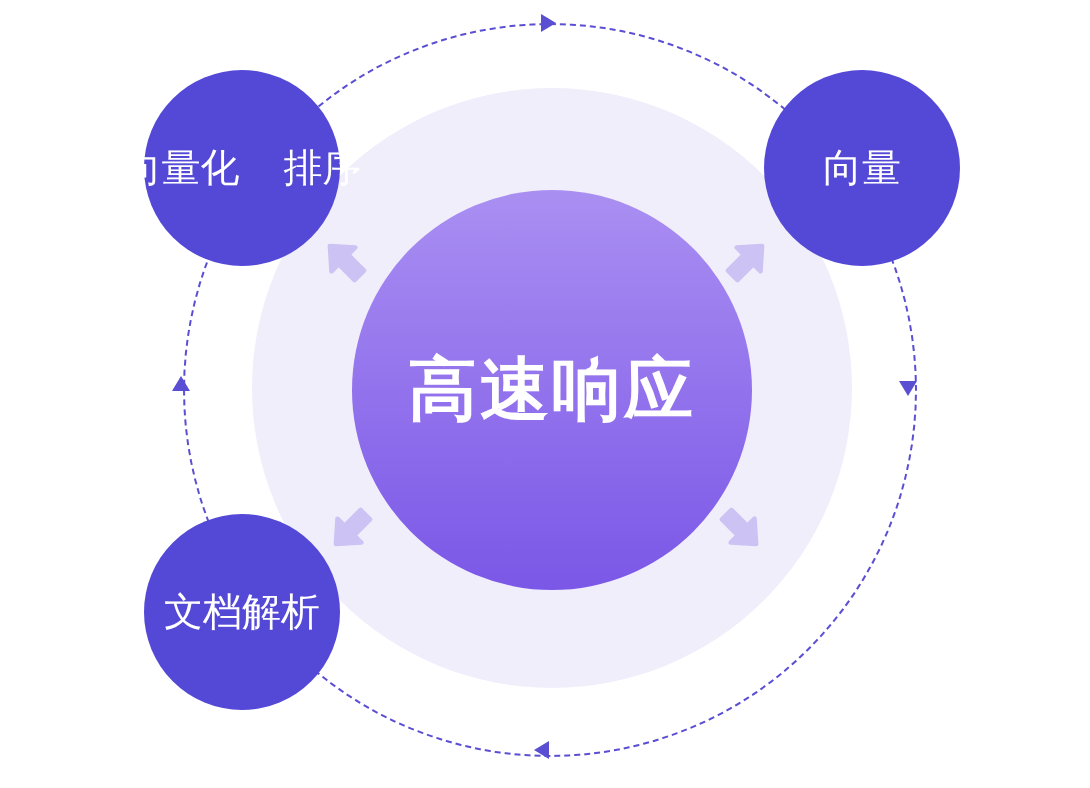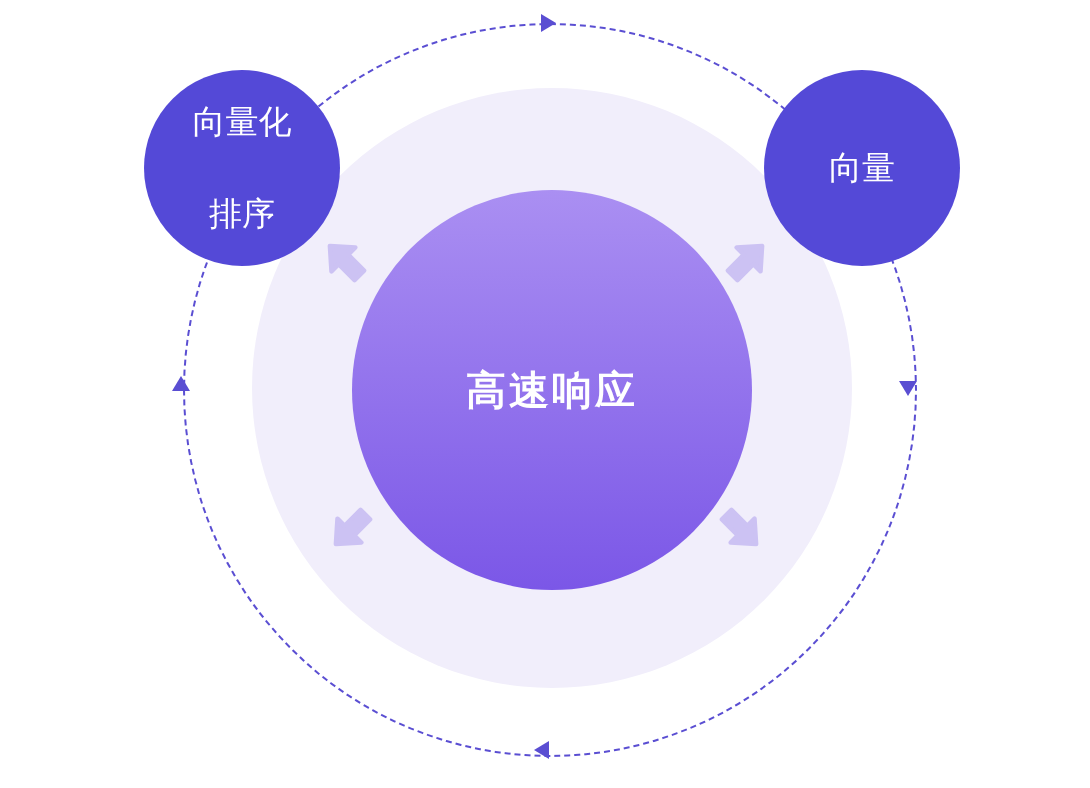--- a/index.html
+++ b/index.html
@@ -81,38 +81,38 @@
     width: 400px;
     height: 400px;
     border-radius: 50%;
     background: linear-gradient(180deg, #aa8ff2 0%, #7b57e7 100%);
     display: flex;
     align-items: center;
     justify-content: center;
   }
   .center-label {
     color: #ffffff;
-    font-size: 40px;
+    font-size: 69px;
     font-weight: 700;
     letter-spacing: 3px;
     white-space: nowrap;
   }
   
   .satellite {
     position: absolute;
     width: 196px;
     height: 196px;
     border-radius: 50%;
     background: #5449d7;
     display: flex;
-    flex-direction: column;
+    flex-direction: row;
     align-items: center;
     justify-content: center;
     color: #ffffff;
-    font-size: 33px;
+    font-size: 39px;
     line-height: 1.45;
     font-weight: 500;
     text-align: center;
     gap: 44px;
   }
   .sat-tl { left: 144px; top: 70px; }
   .sat-tr { left: 764px; top: 70px; }
   .sat-bl { left: 144px; top: 514px; }
   .sat-br { left: 764px; top: 514px; }
   .sat-line {
@@ -177,14 +177,17 @@
       </svg>
   </div>
 
   <div class="satellite sat-tl">
     <span class="sat-line">向量化</span>
     <span class="sat-line">排序</span>
   </div>
   <div class="satellite sat-tr">
     <span class="sat-line">向量</span>
   </div>
+  <div class="satellite sat-bl">
+    <span class="sat-line">文档解析</span>
+  </div>
 
 </div>
 
 </body></html>

